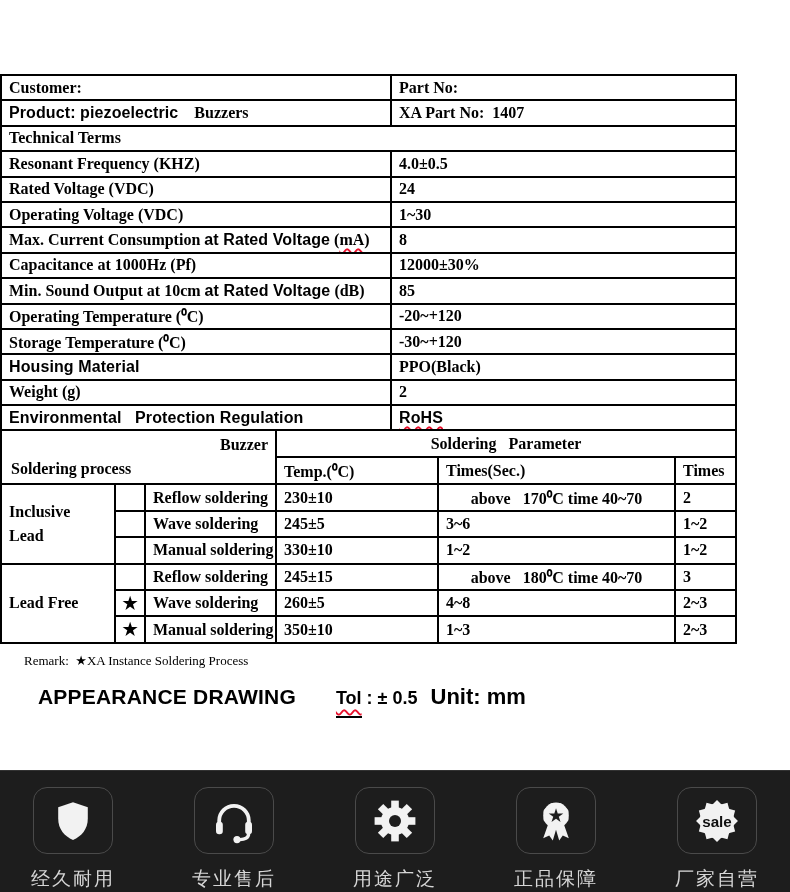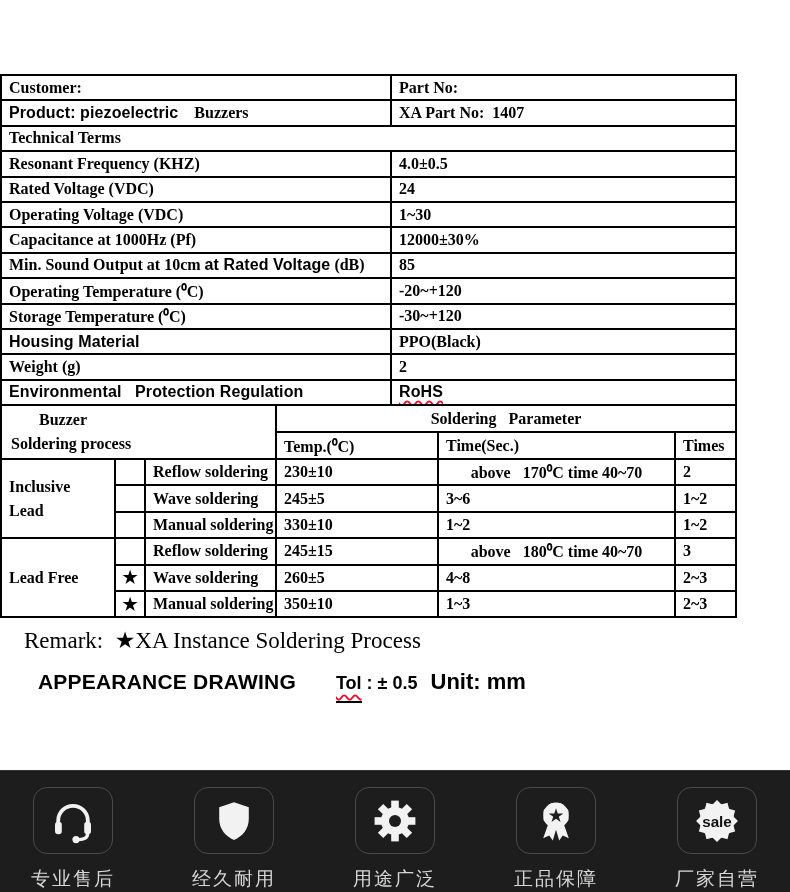--- a/index.html
+++ b/index.html
@@ -19,26 +19,26 @@
   .center{text-align:center;}
 
   .sans{font-family:"Liberation Sans",sans-serif;font-size:16px;letter-spacing:0.1px;}
   .squiggle{text-decoration-line:underline;text-decoration-style:wavy;
             text-decoration-color:#e8112d;text-decoration-thickness:1.5px;text-underline-offset:3px;}
   .sans.squiggle{font-family:"Liberation Sans",sans-serif;}
 
   .section-title{text-align:left;border-radius:8px;}
 
   .corner-cell div{line-height:24px;}
-  .corner-l1{padding-left:30px;}
+  .corner-l1{padding-left:30px;text-align:right;}
   .corner-l2{padding-left:2px;}
   .star-cell{text-align:center;padding:0 2px;font-size:17px;}
   .group-cell div{line-height:24px;}
 
-  .remark{margin:9px 0 0 24px;font-size:23px;font-weight:normal;
+  .remark{margin:9px 0 0 24px;font-size:13px;font-weight:normal;
           font-family:"Liberation Serif",serif;}
 
   .appearance{margin:15px 0 0 38px;display:flex;align-items:baseline;
               font-family:"Liberation Sans",sans-serif;font-weight:bold;text-align:right;}
   .appearance .title{font-size:21px;letter-spacing:0.2px;font-weight:900;}
   .appearance .tol-group{margin-left:40px;font-size:18px;}
   .tol-word{border-bottom:2px solid #000;padding-bottom:8px;
             text-decoration-line:underline;text-decoration-style:wavy;
             text-decoration-color:#e8112d;text-decoration-thickness:1.5px;text-underline-offset:5px;}
   .appearance .unit{margin-left:13px;font-size:22px;}
@@ -81,20 +81,24 @@
           <td class="label-cell"><span>Resonant Frequency (KHZ)</span></td>
           <td class="value-cell"><span>4.0±0.5</span></td>
         </tr>
         <tr>
           <td class="label-cell"><span>Rated Voltage (VDC)</span></td>
           <td class="value-cell"><span>24</span></td>
         </tr>
         <tr>
           <td class="label-cell"><span>Operating Voltage (VDC)</span></td>
           <td class="value-cell"><span>1~30</span></td>
+        </tr>
+        <tr>
+          <td class="label-cell"><span>Max. Current Consumption </span><span class="sans">at Rated Voltage</span><span> (</span><span class="squiggle">mA</span><span>)</span></td>
+          <td class="value-cell"><span>8</span></td>
         </tr>
         <tr>
           <td class="label-cell"><span>Capacitance at 1000Hz (Pf)</span></td>
           <td class="value-cell"><span>12000±30%</span></td>
         </tr>
         <tr>
           <td class="label-cell"><span>Min. Sound Output at 10cm </span><span class="sans">at Rated Voltage</span><span> (dB)</span></td>
           <td class="value-cell"><span>85</span></td>
         </tr>
         <tr>
@@ -132,21 +136,21 @@
     <tbody>
         <tr class="hdr">
       <td colspan="3" rowspan="2" class="corner-cell">
         <div class="corner-l1">Buzzer</div>
         <div class="corner-l2">Soldering process</div>
       </td>
       <td colspan="3" class="center">Soldering&nbsp;&nbsp; Parameter</td>
     </tr>
     <tr class="hdr">
       <td class="label-cell">Temp.(⁰C)</td>
-      <td class="label-cell">Time(Sec.)</td>
+      <td class="label-cell">Times(Sec.)</td>
       <td class="label-cell">Times</td>
     </tr>
     </tbody>
       <tbody id="sold-rows">
         <tr>
           <td class="label-cell group-cell" rowspan="3">
             <div>Inclusive</div>
             <div>Lead</div>
           </td>
           <td class="star-cell"></td>
@@ -199,41 +203,41 @@
   <div class="remark">Remark:&nbsp; ★XA Instance Soldering Process</div>
 
   <div class="appearance">
     <span class="title">APPEARANCE DRAWING</span>
     <span class="tol-group"><span class="tol-word">Tol</span><span>&nbsp;: ± 0.5</span></span>
     <span class="unit">Unit: mm</span>
   </div>
 </div>
 
 <div class="footer">
+
+  <div class="footer-item">
+    <div class="tile">
+      <svg viewBox="0 0 24 24">
+        <path d="M12 2.6 L19.4 5.1 V10.7 C19.4 16.2 16.2 19.5 12 21.5 C7.8 19.5 4.6 16.2 4.6 10.7 V5.1 Z" fill="#f2f2f2"></path>
+      </svg>
+    </div>
+    <span class="footer-label">经久耐用</span>
+  </div>
 
   <div class="footer-item">
     <div class="tile">
       <svg viewBox="0 0 24 24" fill="none">
         <path d="M4.6 14.2 V11.8 a7.4 7.4 0 0 1 14.8 0 V14.2" stroke="#f2f2f2" stroke-width="1.9" fill="none"></path>
         <rect x="3" y="12.4" width="3.4" height="6.2" rx="1.6" fill="#f2f2f2"></rect>
         <rect x="17.6" y="12.4" width="3.4" height="6.2" rx="1.6" fill="#f2f2f2"></rect>
         <path d="M19.3 18.4 c0 2.2 -2.2 2.9 -4.2 2.9 h-0.8" stroke="#f2f2f2" stroke-width="1.7" fill="none"></path>
         <circle cx="13.5" cy="21.3" r="1.8" fill="#f2f2f2"></circle>
       </svg>
     </div>
     <span class="footer-label">专业售后</span>
-  </div>
-
-  <div class="footer-item">
-    <div class="tile">
-      <svg viewBox="0 0 24 24">
-        <path d="M12 2.6 L19.4 5.1 V10.7 C19.4 16.2 16.2 19.5 12 21.5 C7.8 19.5 4.6 16.2 4.6 10.7 V5.1 Z" fill="#f2f2f2"></path>
-      </svg>
-    </div>
-    <span class="footer-label">经久耐用</span>
   </div>
 
   <div class="footer-item">
     <div class="tile">
       <svg viewBox="0 0 24 24">
         <g fill="#f2f2f2">
           <rect x="10.1" y="1.8" width="3.8" height="5" transform="rotate(0 12 12)"></rect>
           <rect x="10.1" y="1.8" width="3.8" height="5" transform="rotate(45 12 12)"></rect>
           <rect x="10.1" y="1.8" width="3.8" height="5" transform="rotate(90 12 12)"></rect>
           <rect x="10.1" y="1.8" width="3.8" height="5" transform="rotate(135 12 12)"></rect>

